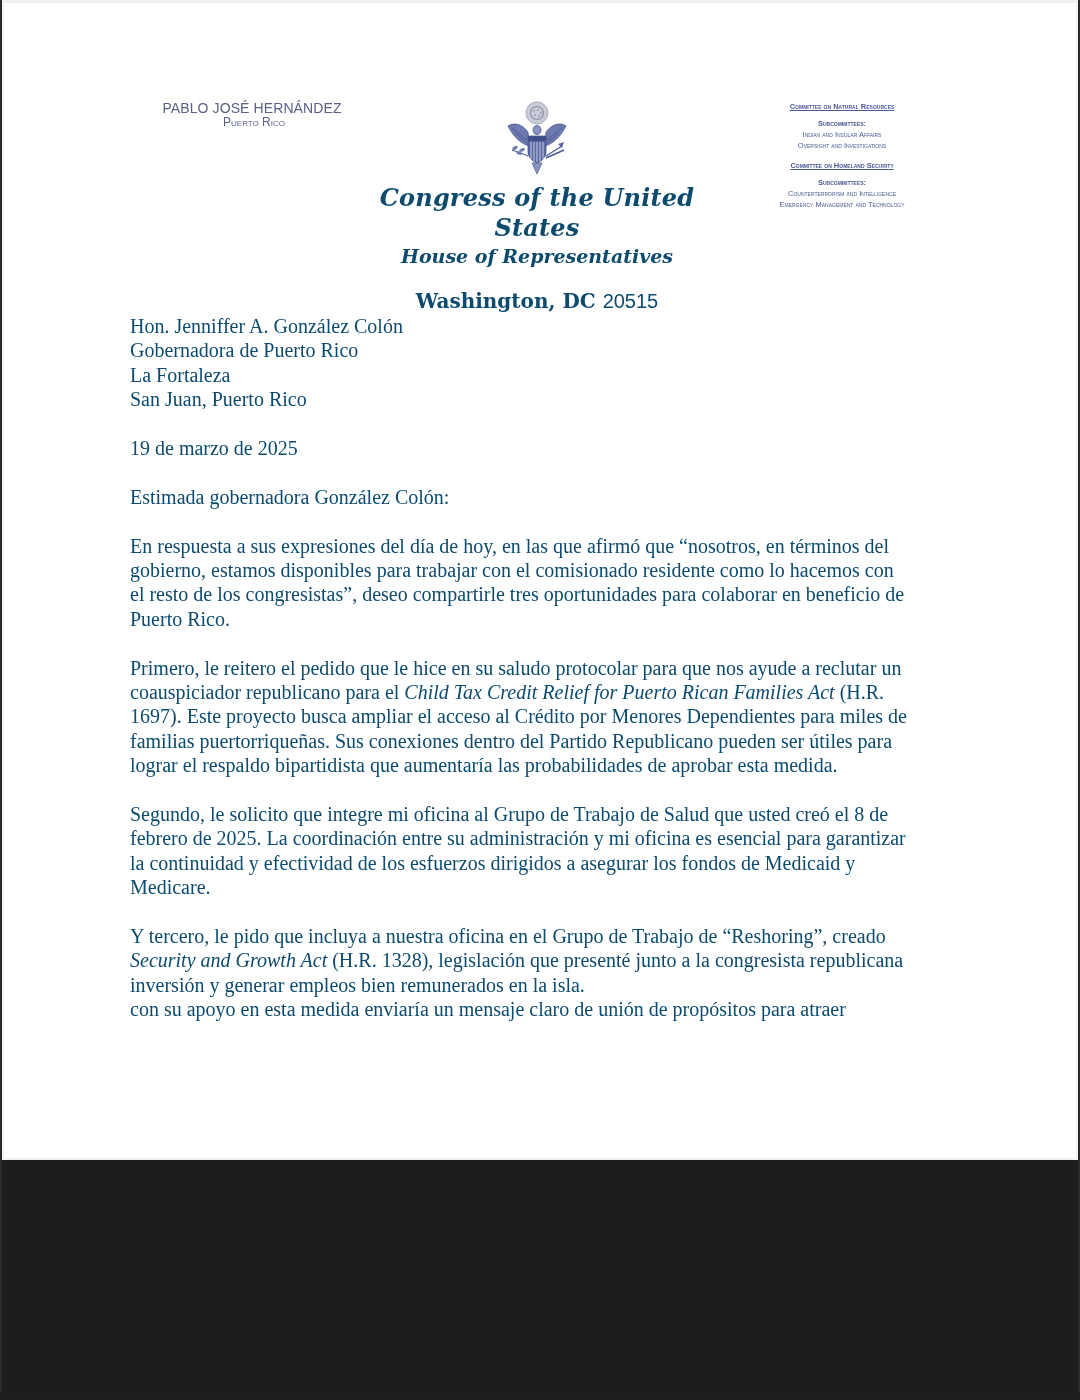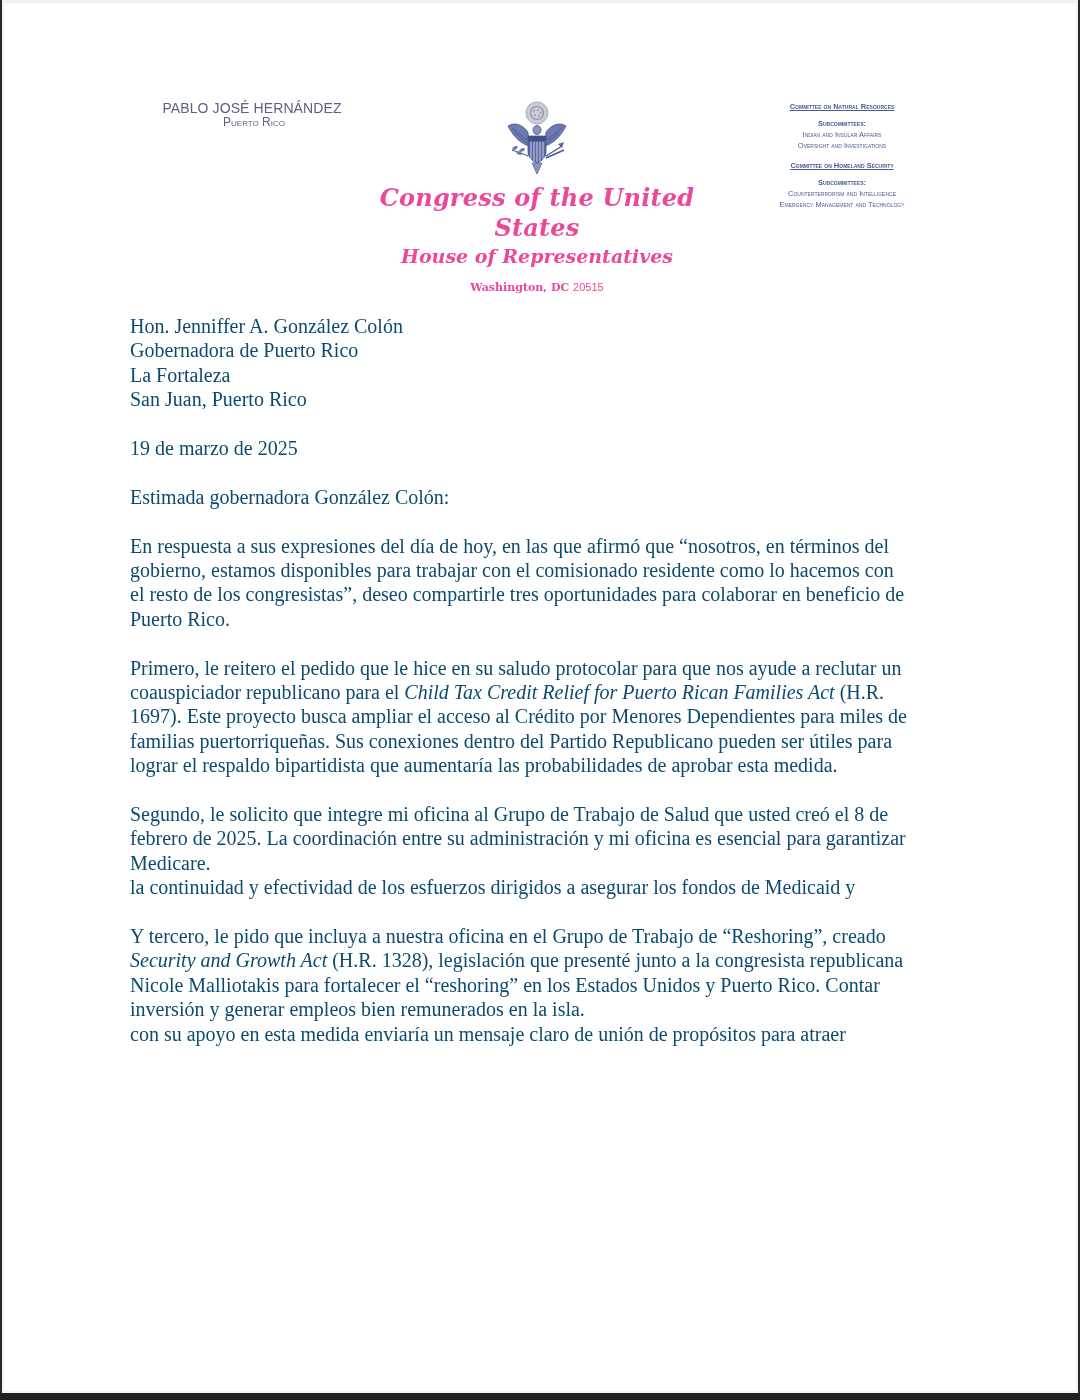--- a/index.html
+++ b/index.html
@@ -11,21 +11,21 @@
       width: 1080px;
       height: 1400px;
       position: relative;
       overflow: hidden;
     }
     .page {
       position: absolute;
       left: 2px;
       top: 0;
       width: 1076px;
-      height: 1393px;
+      height: 1160px;
       background: #ffffff;
       box-shadow: inset 0 0 0 2px #f2f2f2, inset 0 3px 0 0 #ececec;
     }
     .sender {
       position: absolute;
       left: 140px;
       top: 99px;
       width: 220px;
       text-align: center;
       color: #5a5f86;
@@ -50,39 +50,39 @@
       top: 100px;
       width: 78px;
       height: 76px;
     }
     .masthead {
       position: absolute;
       left: 360px;
       top: 183px;
       width: 350px;
       text-align: center;
-      color: #ec4899;
+      color: #0c4a6e;
       font-family: "DejaVu Serif", serif;
       font-weight: bold;
     }
     .masthead .congress {
       font-size: 24px;
       line-height: 30px;
       letter-spacing: 0.2px;
       font-style: italic;
     }
     .masthead .house {
       font-size: 19px;
       line-height: 26px;
       font-style: italic;
     }
     .masthead .city {
-      font-size: 11px;
+      font-size: 20px;
       line-height: 24px;
-      margin-top: 6px;
+      margin-top: 20px;
     }
     .masthead .city .zip {
       font-family: "Liberation Sans", sans-serif;
       font-weight: normal;
       font-style: normal;
     }
     .committees {
       position: absolute;
       left: 740px;
       top: 101px;
@@ -265,28 +265,27 @@
       <span class="line">Primero, le reitero el pedido que le hice en su saludo protocolar para que nos ayude a reclutar un</span>
       <span class="line"><span>coauspiciador republicano para el </span><em>Child Tax Credit Relief for Puerto Rican Families Act</em><span> (H.R.</span></span>
       <span class="line">1697). Este proyecto busca ampliar el acceso al Crédito por Menores Dependientes para miles de</span>
       <span class="line">familias puertorriqueñas. Sus conexiones dentro del Partido Republicano pueden ser útiles para</span>
       <span class="line">lograr el respaldo bipartidista que aumentaría las probabilidades de aprobar esta medida.</span>
     </div>
 
     <div class="block">
       <span class="line">Segundo, le solicito que integre mi oficina al Grupo de Trabajo de Salud que usted creó el 8 de</span>
       <span class="line">febrero de 2025. La coordinación entre su administración y mi oficina es esencial para garantizar</span>
+      <span class="line">la continuidad y efectividad de los esfuerzos dirigidos a asegurar los fondos de Medicaid y</span>
       <span class="line">Medicare.</span>
-      <span class="line">la continuidad y efectividad de los esfuerzos dirigidos a asegurar los fondos de Medicaid y</span>
     </div>
 
     <div class="block">
       <span class="line">Y tercero, le pido que incluya a nuestra oficina en el Grupo de Trabajo de “Reshoring”, creado</span>
       <span class="line"><em>Security and Growth Act</em><span> (H.R. 1328), legislación que presenté junto a la congresista republicana</span></span>
-      <span class="line">Nicole Malliotakis para fortalecer el “reshoring” en los Estados Unidos y Puerto Rico. Contar</span>
       <span class="line">inversión y generar empleos bien remunerados en la isla.</span>
       <span class="line">con su apoyo en esta medida enviaría un mensaje claro de unión de propósitos para atraer</span>
     </div>
 
   </div>
 </div>
 
 <div class="bottom-band"></div>
 
 </body></html>

